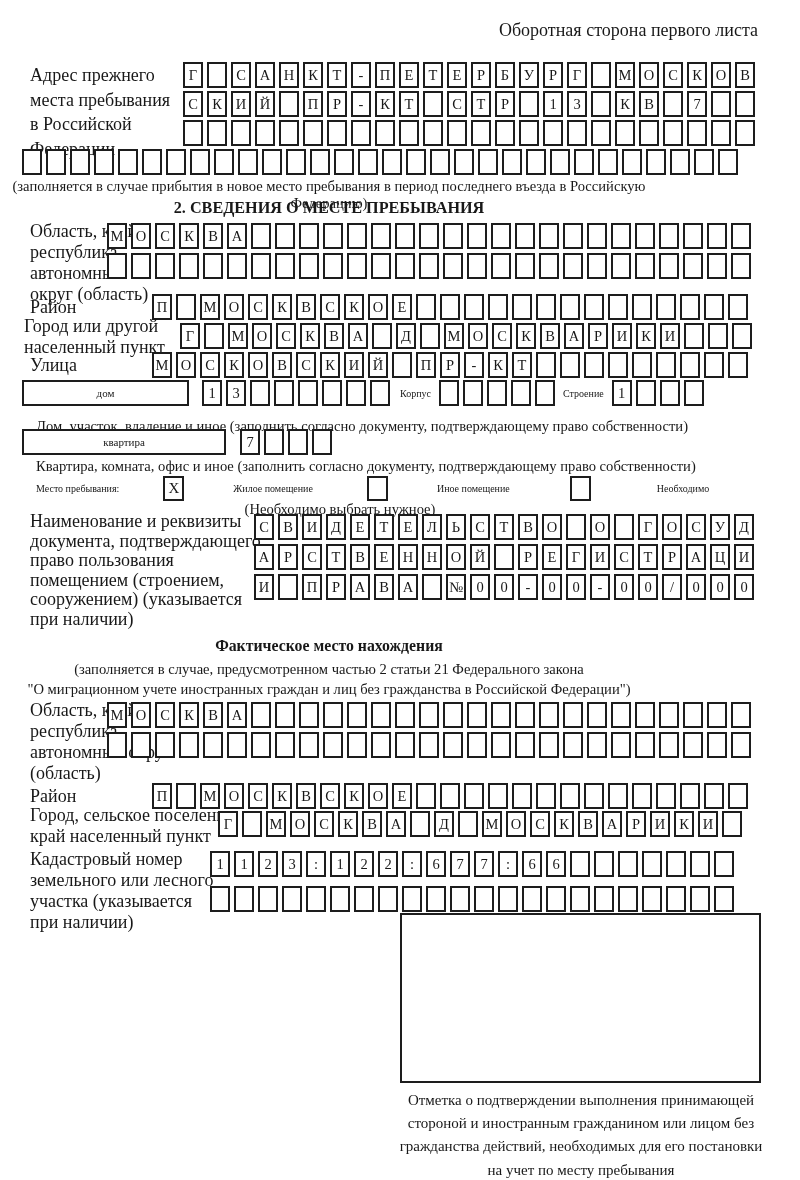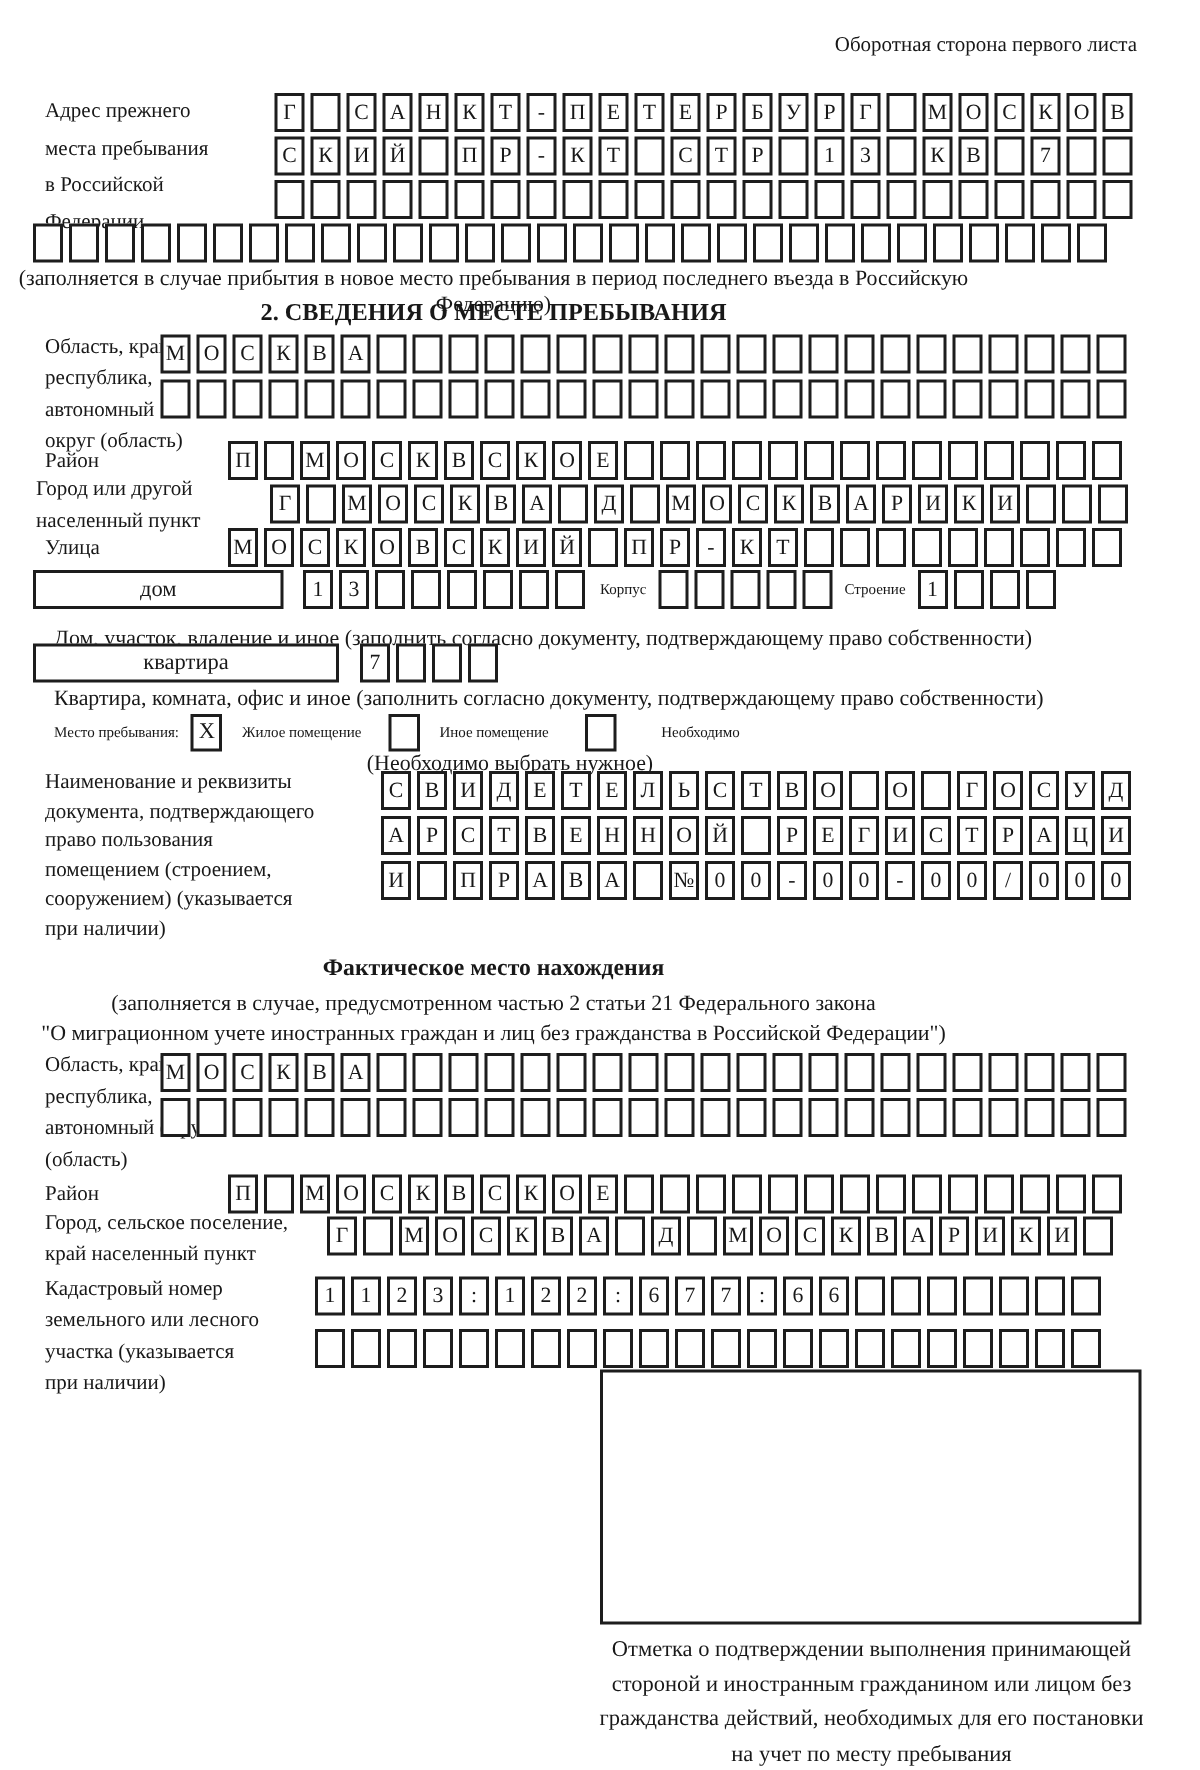--- a/index.html
+++ b/index.html
@@ -2,34 +2,34 @@
 <html><head>
 <meta charset="utf-8">
 <style>
   * { margin:0; padding:0; box-sizing:border-box; }
   html,body { background:#fff; }
   body {
     width:800px; height:1180px; position:relative; overflow:hidden;
     font-family:"Liberation Serif","DejaVu Serif",serif; color:#181818;
   }
   .abs { position:absolute; }
-  .lbl { font-size:14px; line-height:21px; white-space:pre-line; }
+  .lbl { font-size:18px; line-height:21px; white-space:pre-line; }
   .note { font-size:14.6px; white-space:pre-line; }
   .center { left:0; width:658px; text-align:center; }
   .title { font-weight:bold; font-size:16.2px; }
   .cells { display:flex; gap:4px; }
   .cell {
     flex:none; width:20px; height:26px; border:2px solid #1d1d1d;
     display:flex; align-items:center; justify-content:center;
     font-size:14.5px; background:#fff;
   }
   .hrow { display:flex; align-items:center; }
   .bigbox {
     flex:none; height:26px; border:2px solid #1d1d1d; background:#fff;
-    display:flex; align-items:center; justify-content:center; font-size:15px;
+    display:flex; align-items:center; justify-content:center; font-size:11px;
   }
   .inlbl { font-size:10px; white-space:nowrap; }
   .checkbox {
     flex:none; width:21px; height:25px; border:2px solid #1d1d1d; background:#fff;
     display:inline-flex; align-items:center; justify-content:center; font-size:15px;
   }
   .stampbox { border:2px solid #1d1d1d; background:#fff; }
   .caption { font-size:15px; line-height:23.2px; text-align:center; white-space:pre-line; }
 </style>
 </head>
@@ -339,21 +339,21 @@
   <div class="bigbox" style="width:204px;">квартира</div>
   <div class="cells" style="margin-left:14px;">
       <div class="cell">7</div>
       <div class="cell"></div>
       <div class="cell"></div>
       <div class="cell"></div>
     </div>
 </div>
 <div class="abs note" style="left:36px; top:458px;">Квартира, комната, офис и иное (заполнить согласно документу, подтверждающему право собственности)</div>
 
-<div class="abs hrow" style="left:36px; top:476px;">
+<div class="abs hrow" style="left:36px; top:476px;gap:36px;">
   <span class="inlbl">Место пребывания:</span>
   <span class="checkbox" style="margin-left:8px;">X</span>
   <span class="inlbl" style="margin-left:13px;">Жилое помещение</span>
   <span class="checkbox" style="margin-left:18px;"></span>
   <span class="inlbl" style="margin-left:13px;">Иное помещение</span>
   <span class="checkbox" style="margin-left:24px;"></span>
   <span class="inlbl" style="margin-left:30px;">Необходимо</span>
 </div>
 <div class="abs note" style="left:0; top:501px; width:680px; text-align:center;">(Необходимо выбрать нужное)</div>
 

